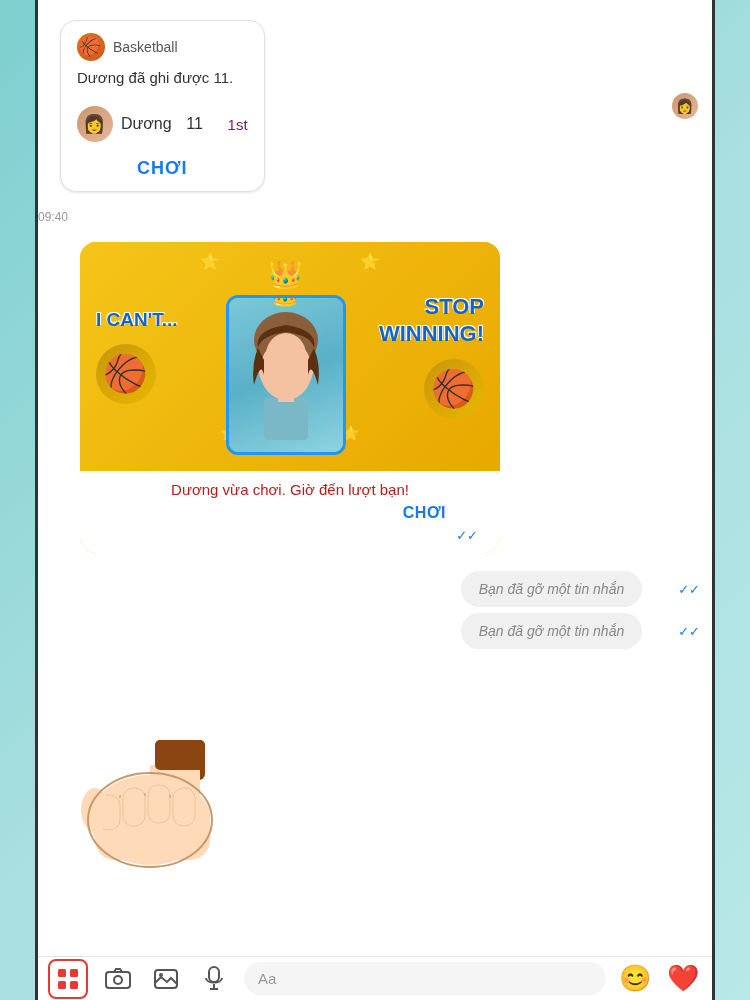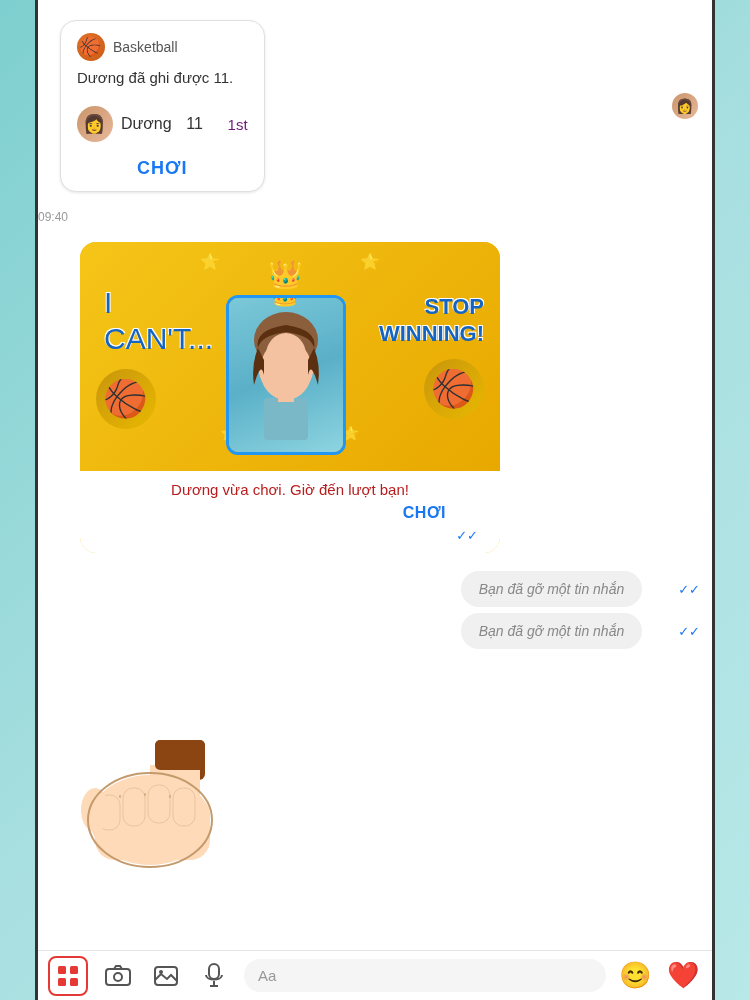--- a/index.html
+++ b/index.html
@@ -168,27 +168,26 @@
       padding: 16px;
       display: flex;
       align-items: center;
       justify-content: space-between;
       position: relative;
       min-height: 200px;
       background: linear-gradient(135deg, #f5c518 0%, #e8a800 100%);
     }
 
     .winner-text-left {
-      font-size: 30px;
-      font-weight: 400;
+      font-size: 19px;
+      font-weight: 700;
       color: #1565c0;
       text-shadow: -1px -1px 0 #fff, 1px -1px 0 #fff;
       line-height: 1.2;
       z-index: 2;
-      margin-left: 8px;
     }
 
     .winner-text-right {
       font-size: 22px;
       font-weight: 900;
       color: #1565c0;
       text-shadow: -1px -1px 0 #fff, 1px -1px 0 #fff;
       line-height: 1.2;
       z-index: 2;
       text-align: right;
@@ -269,21 +268,21 @@
     }
 
     .bubble-row {
       display: flex;
       align-items: center;
       gap: 6px;
     }
 
     
     .bottom-toolbar {
-      height: 50px;
+      height: 44px;
       background: #fff;
       border-top: 1px solid #e5e5e5;
       display: flex;
       align-items: center;
       padding: 0 10px;
       gap: 12px;
     }
 
     .toolbar-icon {
       width: 36px;

